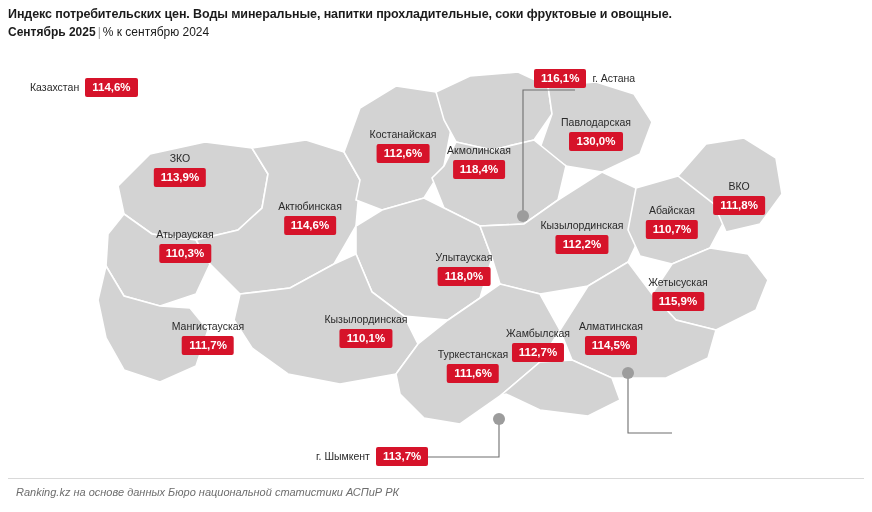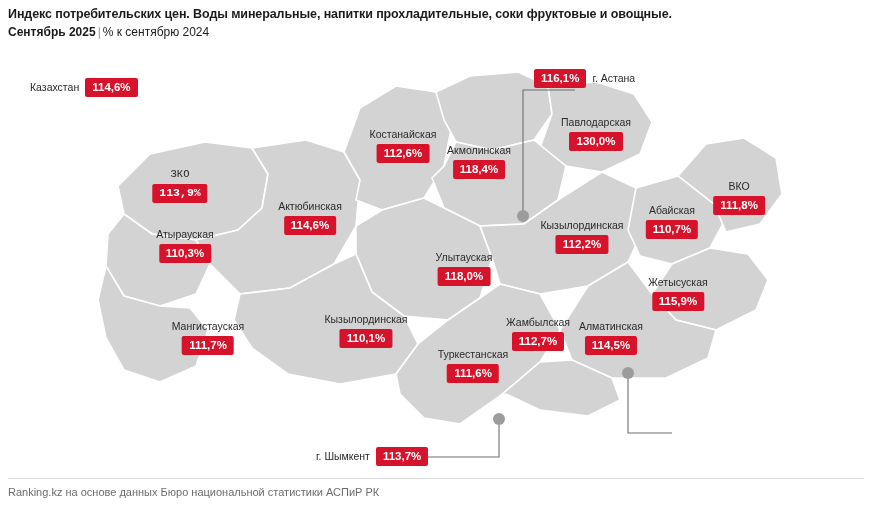--- a/index.html
+++ b/index.html
@@ -97,23 +97,24 @@
   .footer-rule {
     position: absolute;
     left: 8px;
     top: 478px;
     width: 856px;
     height: 1px;
     background: #d9d9d9;
   }
   .footer-text {
     position: absolute;
-    left: 8px;
+    left: 16px;
     top: 486px;
     font-size: 11px;
+    font-style: italic;
     color: #6d6d6d;
   }
   .dot {
     fill: #9c9c9c;
   }
   .leader {
     stroke: #6f6f6f;
     stroke-width: 1.1;
     fill: none;
   }
@@ -201,21 +202,21 @@
     <div class="label" style="left:479px; top:96px;">
       <div class="name">Акмолинская</div>
       <span class="badge">118,4%</span>
     </div>
 
     <div class="label" style="left:596px; top:68px;">
       <div class="name">Павлодарская</div>
       <span class="badge">130,0%</span>
     </div>
 
-    <div class="label" style="left:180px; top:120px;font-family:Liberation Mono, monospace;">
+    <div class="label" style="left:180px; top:104px;">
       <div class="name">ЗКО</div>
       <span class="badge">113,9%</span>
     </div>
 
     <div class="label" style="left:310px; top:152px;text-align:center;">
       <div class="name">Актюбинская</div>
       <span class="badge">114,6%</span>
     </div>
 
     <div class="label" style="left:739px; top:132px;">
@@ -251,21 +252,21 @@
     <div class="label" style="left:208px; top:272px;">
       <div class="name">Мангистауская</div>
       <span class="badge">111,7%</span>
     </div>
 
     <div class="label" style="left:366px; top:265px;">
       <div class="name">Кызылординская</div>
       <span class="badge">110,1%</span>
     </div>
 
-    <div class="label" style="left:538px; top:268px;">
+    <div class="label" style="left:538px; top:279px;">
       <div class="name">Жамбылская</div>
       <span class="badge">112,7%</span>
     </div>
 
     <div class="label" style="left:611px; top:272px;">
       <div class="name">Алматинская</div>
       <span class="badge">114,5%</span>
     </div>
 
     <div class="label" style="left:473px; top:300px;">

